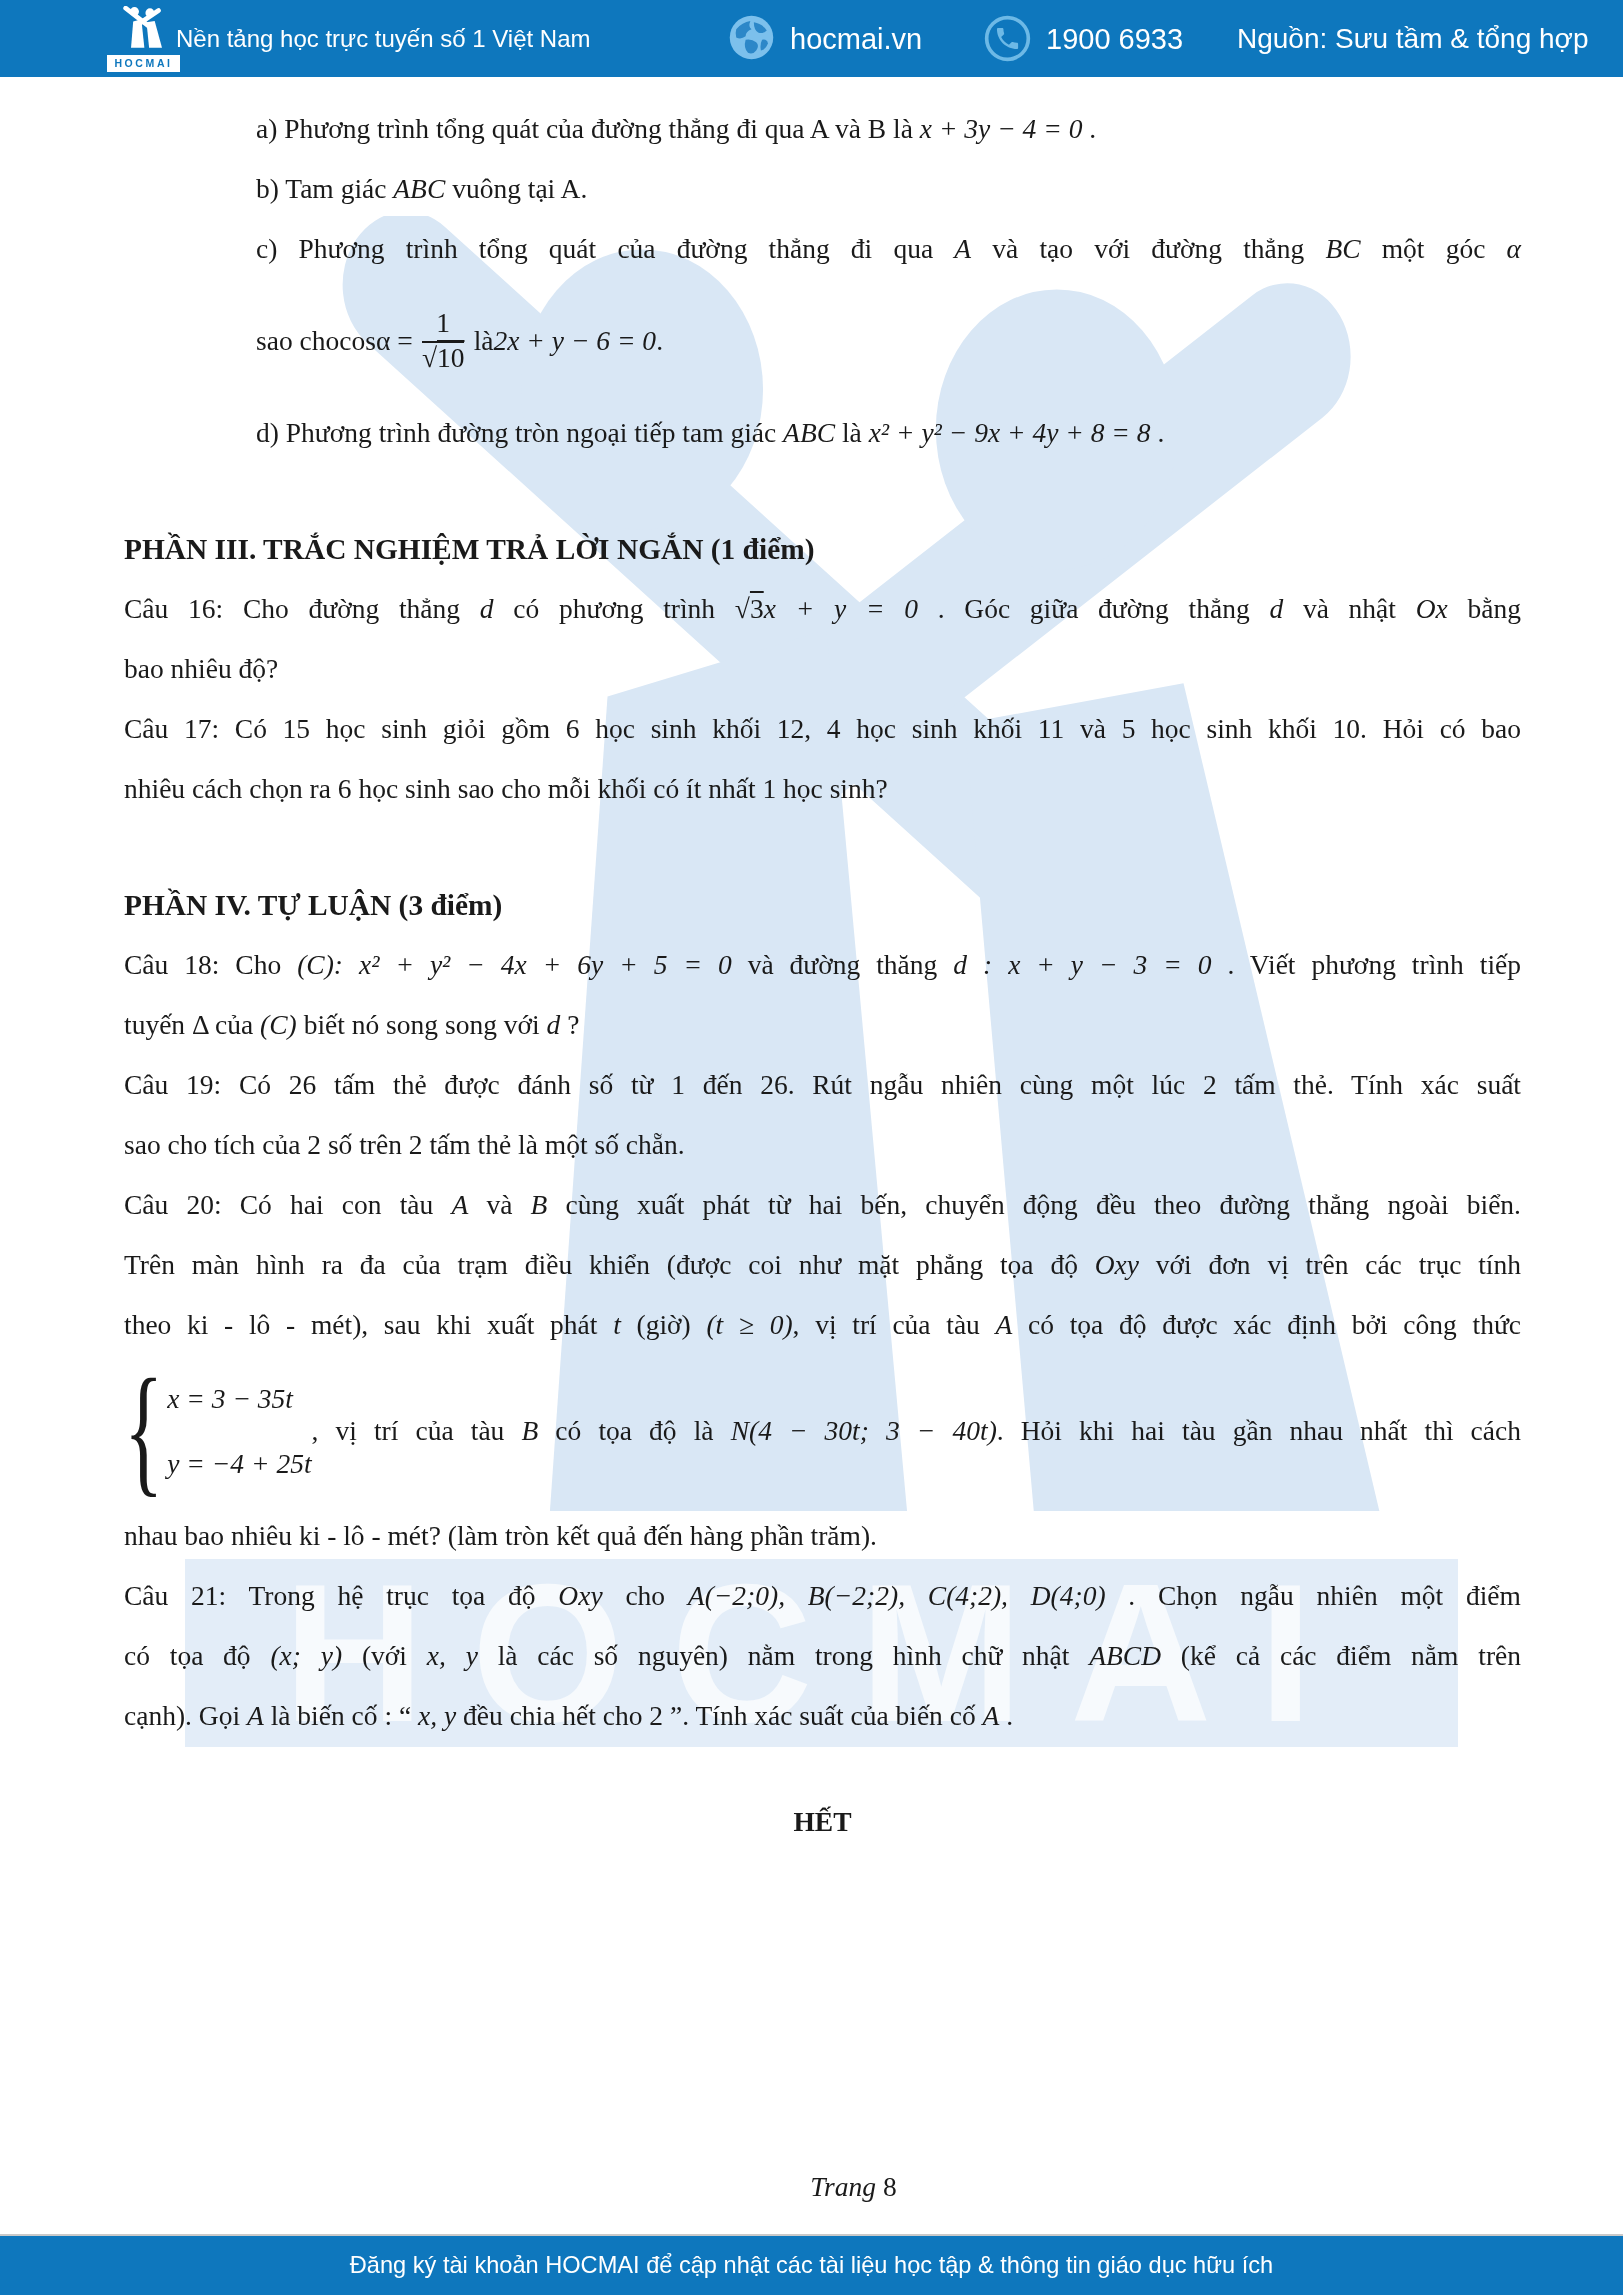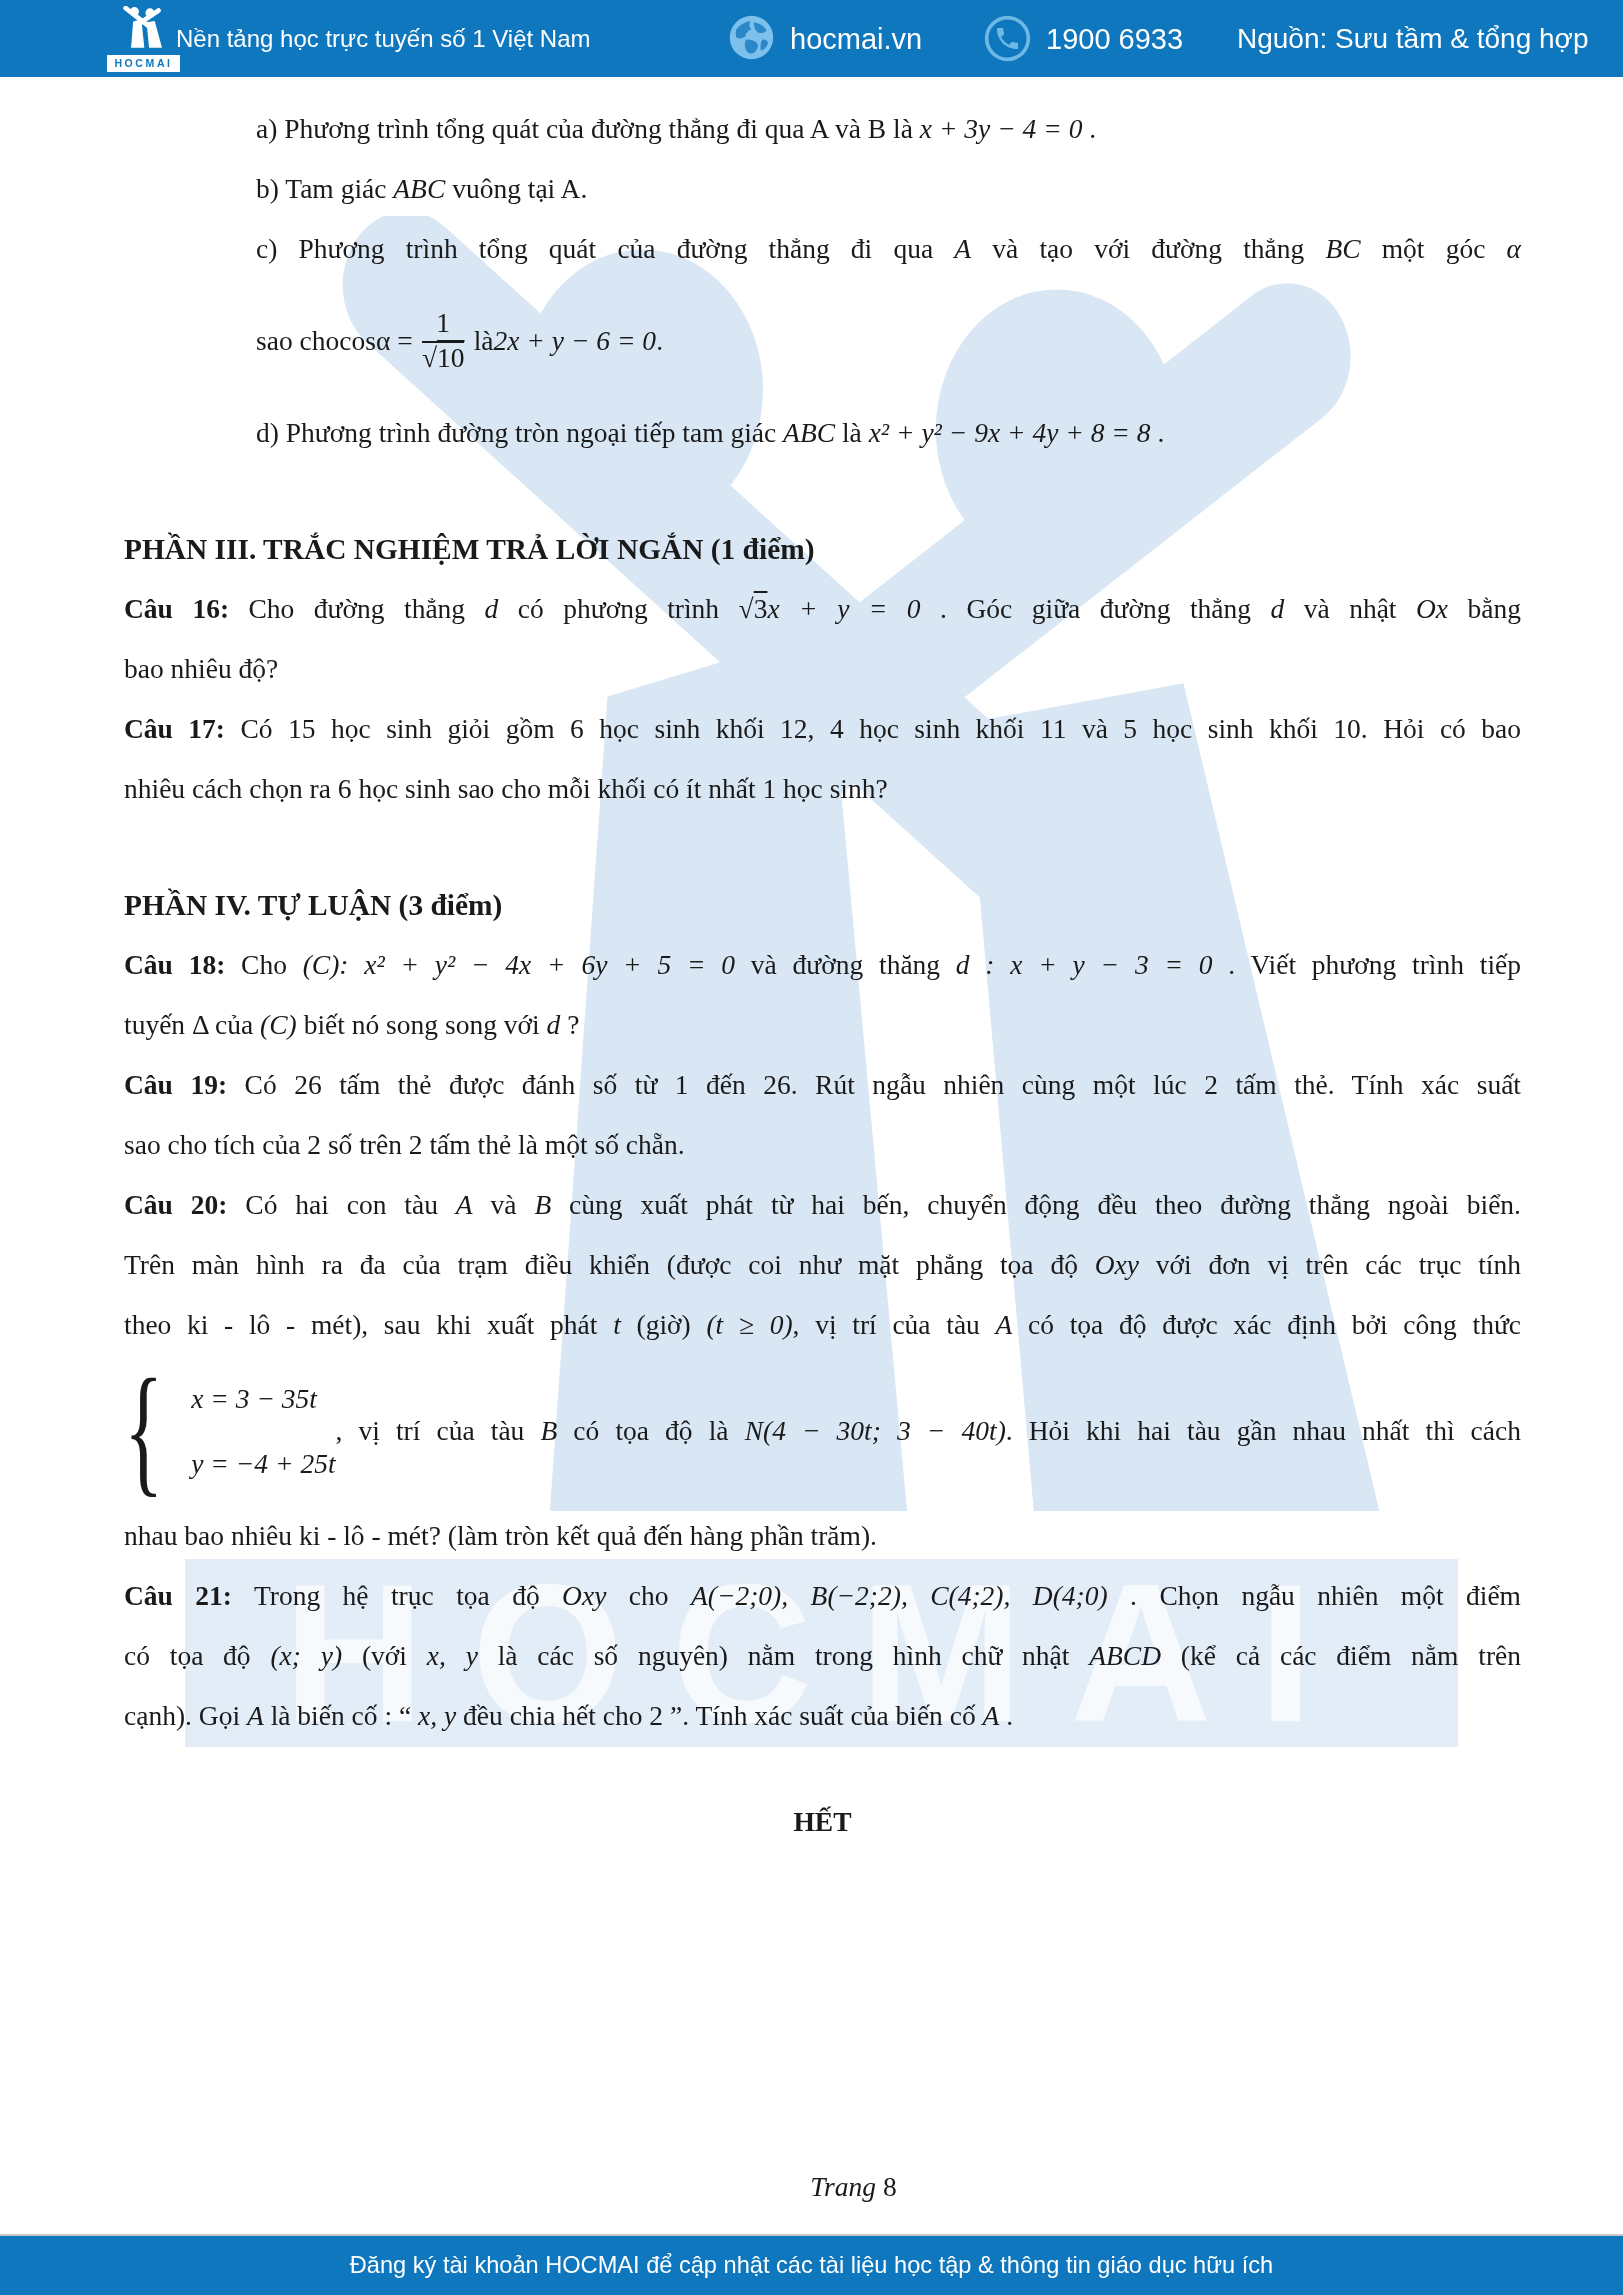--- a/index.html
+++ b/index.html
@@ -26,33 +26,33 @@
            display:flex;align-items:center;justify-content:center;z-index:0;
            font-family:"Liberation Sans","DejaVu Sans",sans-serif;font-weight:bold;
            font-size:196px;letter-spacing:47px;color:#f7fafd;overflow:hidden;}
   
   .doc{position:absolute;left:124px;top:99px;width:1397px;z-index:1;font-size:27.5px;line-height:60px;}
   .line{min-height:60px;}
   .ind{padding-left:132px;}
   .just{text-align:justify;text-align-last:justify;}
   .m{font-style:italic;}
   .ov{text-decoration:overline;text-decoration-thickness:2px;}
-  .lbl{font-weight:bold;}
+  .lbl{font-weight:normal;}
   .heading{font-weight:bold;font-size:29.4px;}
   .gap{margin-top:56px;}
   
   .cosline{display:flex;align-items:center;height:124px;line-height:normal;}
   .frac{display:inline-block;text-align:center;margin:0 9.2px;vertical-align:middle;}
   .frac .num{display:block;border-bottom:2px solid #1a1a1a;padding:0 6.5px 2.6px 6.5px;line-height:1.1;}
   .frac .den{display:block;padding-top:0;line-height:1.1;}
   
   .sysline{display:flex;align-items:center;height:151px;line-height:normal;}
   .brace{font-size:82px;transform:scaleY(1.75);transform-origin:center;font-weight:400;
          margin-right:3.9px;line-height:1;}
-  .syscol{display:inline-block;margin-left:24px;}
+  .syscol{display:inline-block;}
   .syscol span{display:block;line-height:65px;}
   .sysrest{flex:1;text-align:justify;text-align-last:justify;line-height:60px;}
   .het{text-align:center;font-weight:bold;margin-top:46px;}
   
   .pageno{position:absolute;left:0;top:2171px;width:1623px;text-align:center;font-size:27.5px;z-index:1;padding-left:42px;}
   .pageno .it{font-style:italic;}
   .ftr{position:absolute;left:0;bottom:0;width:1623px;height:59px;background:#0e77bd;
        border-top:2.6px solid #c9c9c9;display:flex;align-items:center;justify-content:center;
        font-family:"Liberation Sans","DejaVu Sans",sans-serif;color:#ffffff;font-size:23.6px;}
   .hidden-defs{position:absolute;width:0;height:0;overflow:hidden;}

